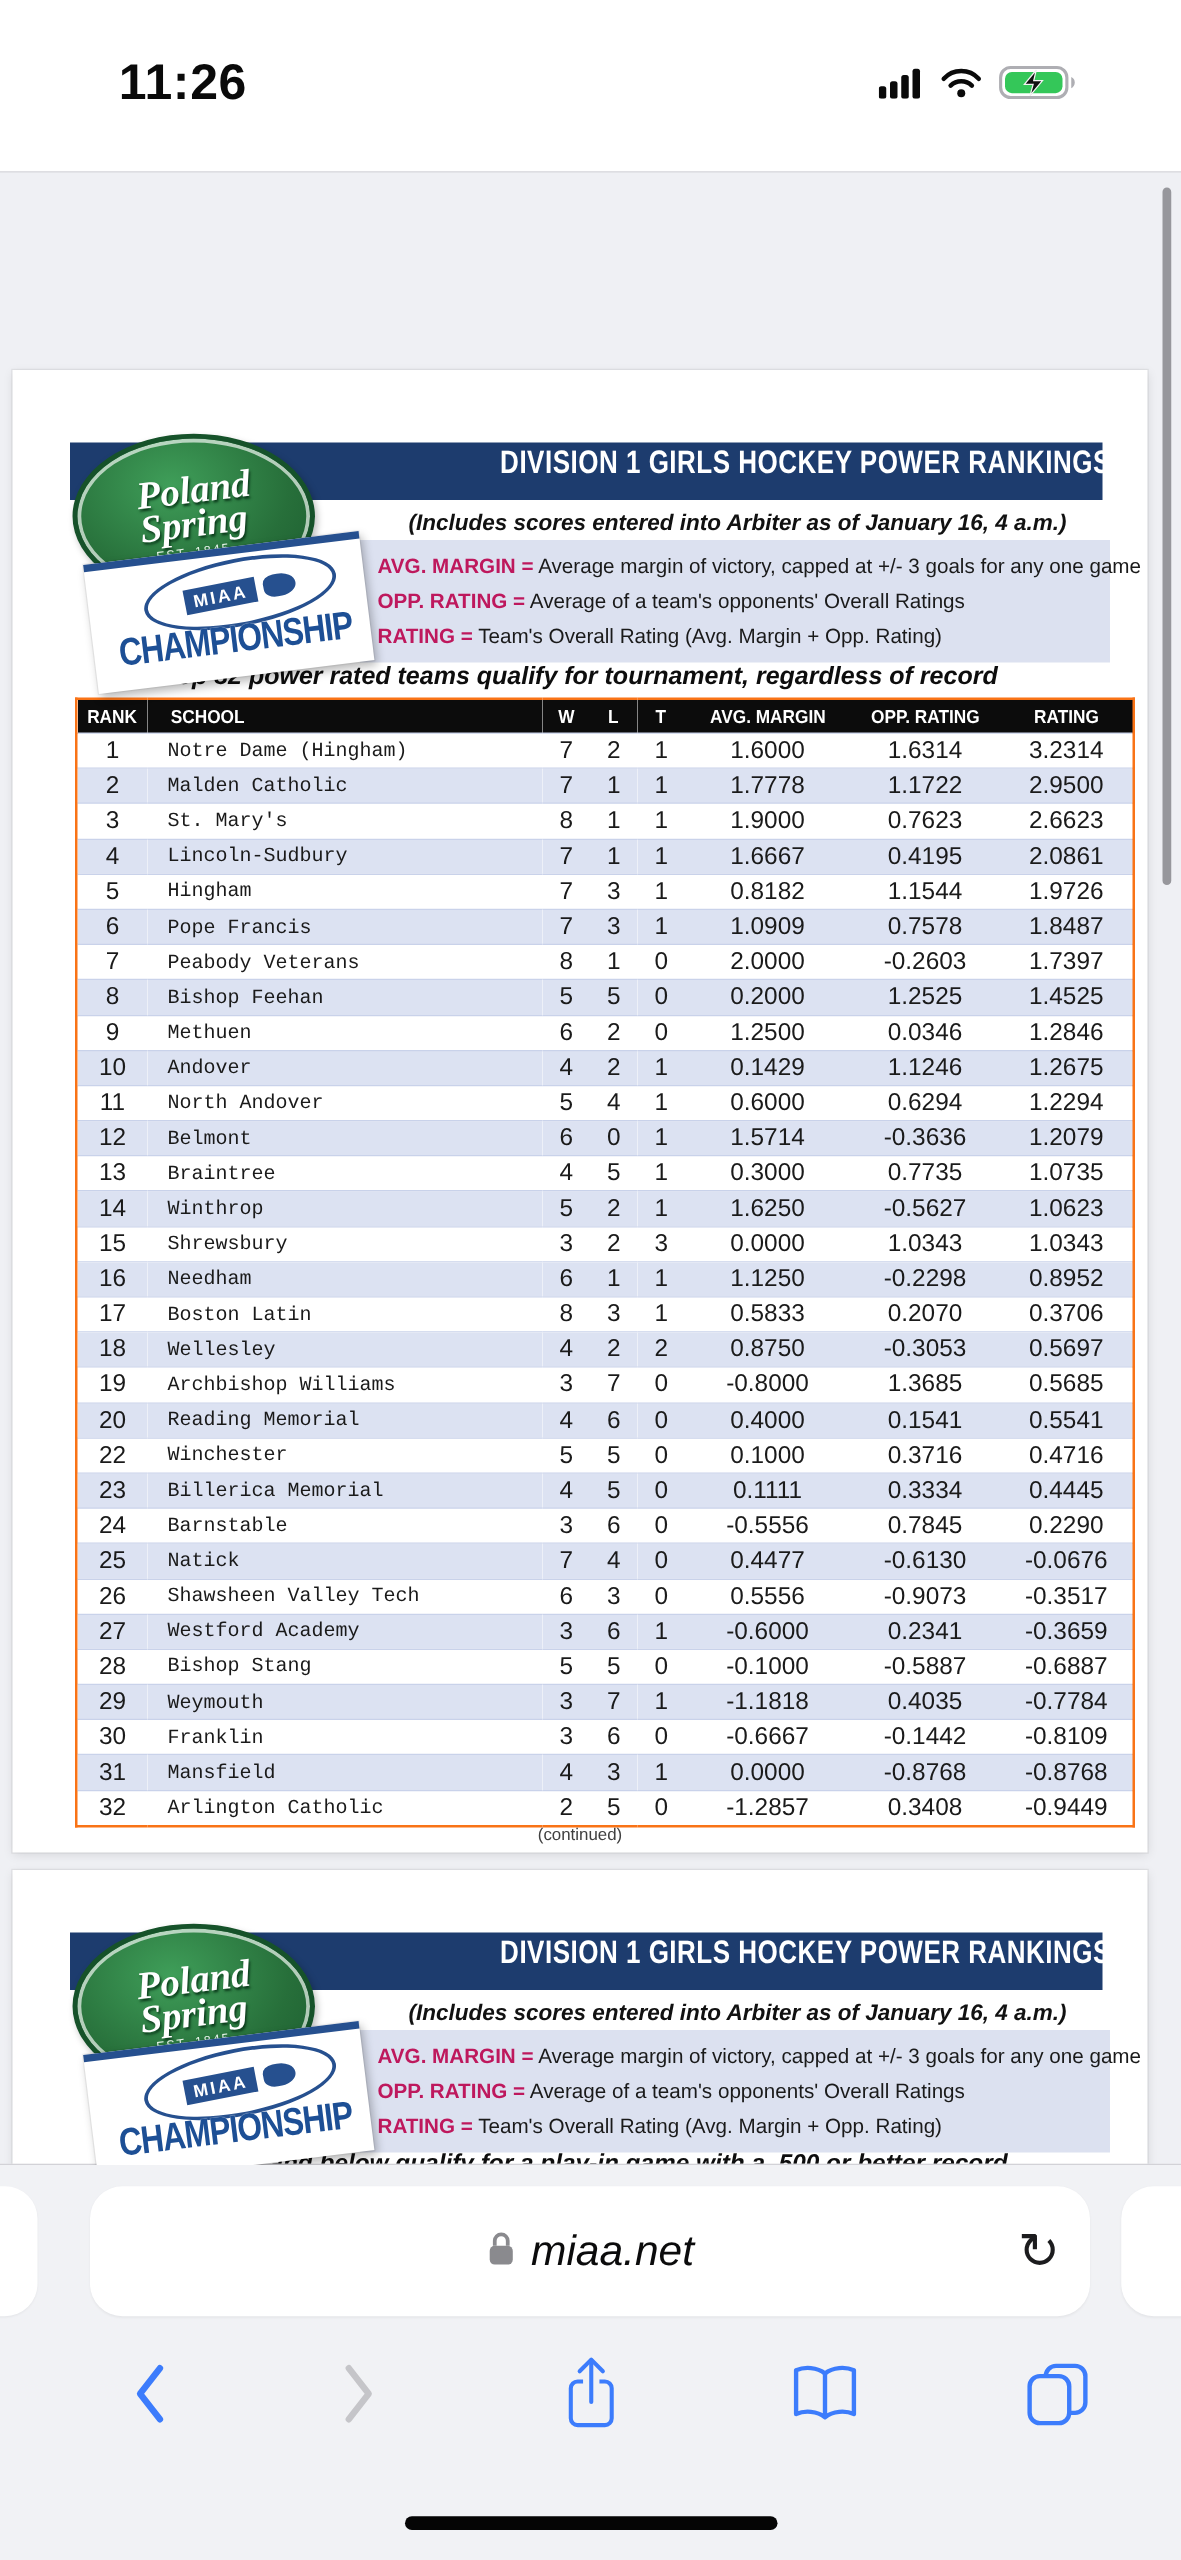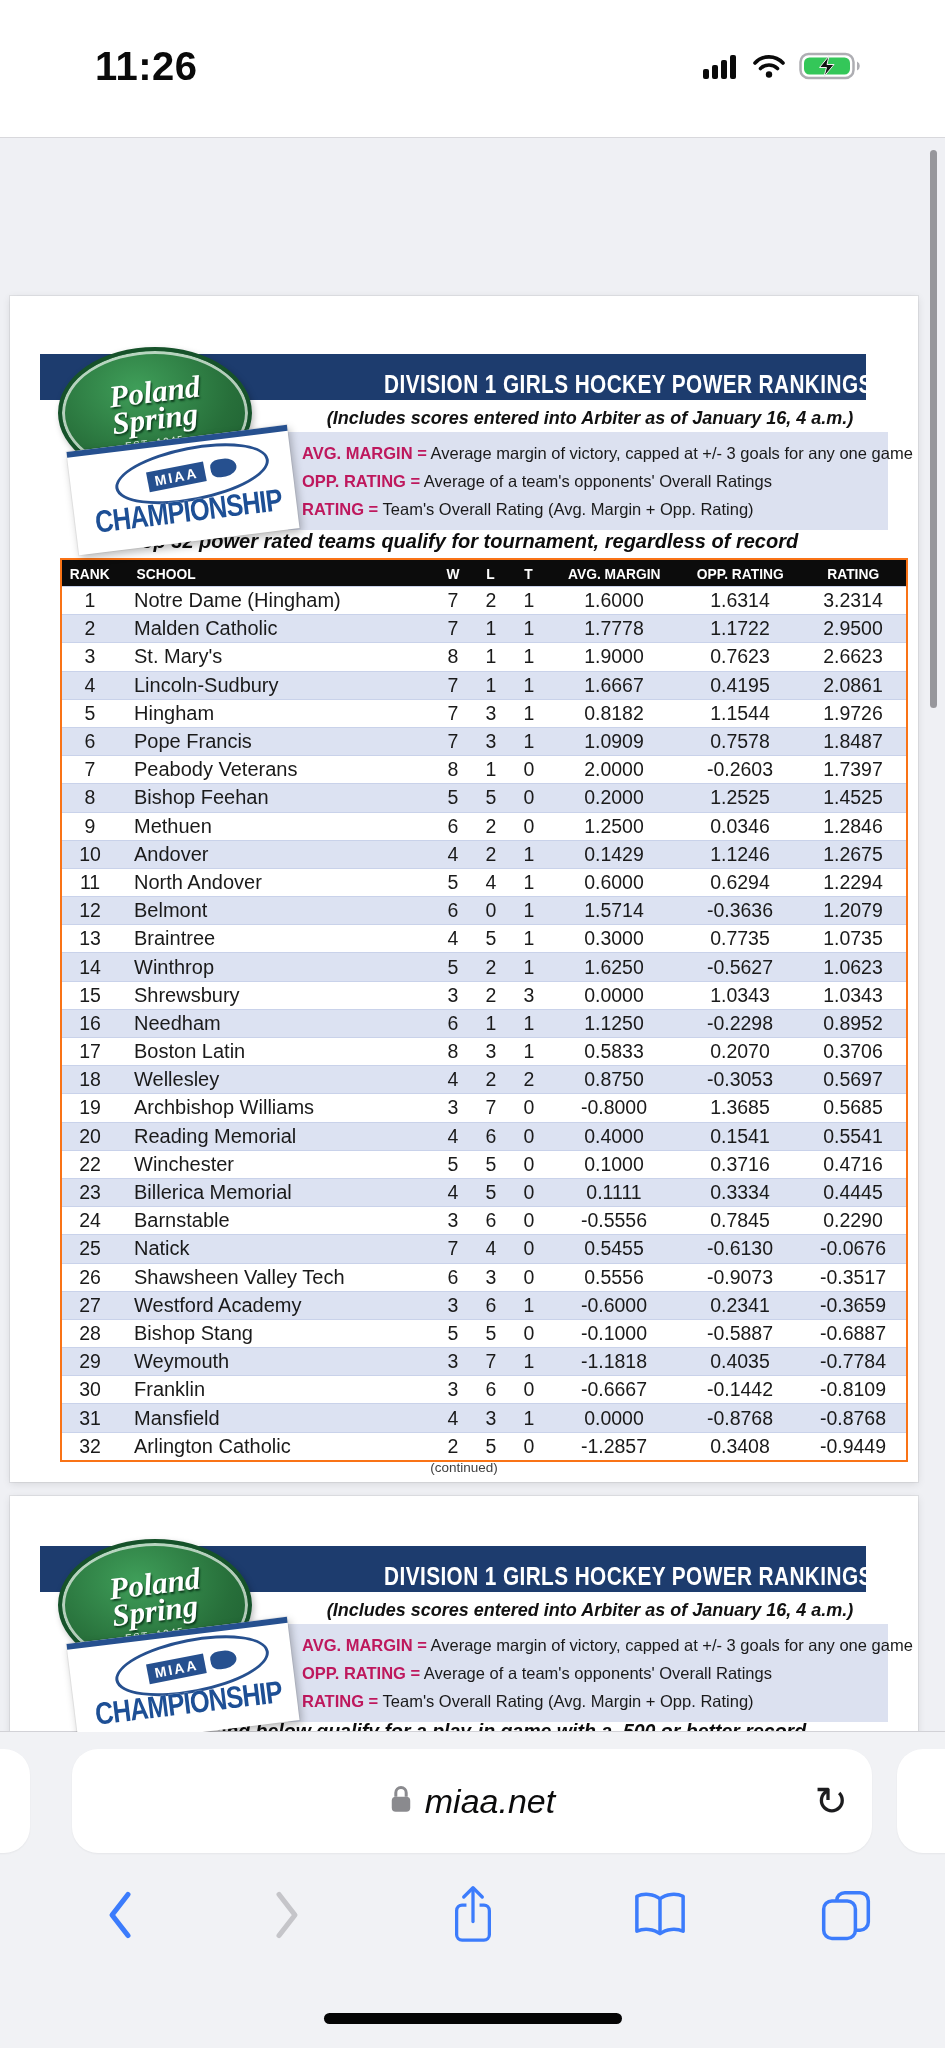--- a/index.html
+++ b/index.html
@@ -12,21 +12,21 @@
   .status-bar{position:absolute;left:0;top:0;width:945px;height:137px;background:#ffffff;}
   .status-time{position:absolute;left:95px;top:44px;font-size:40px;font-weight:bold;color:#0a0a0a;letter-spacing:.5px;}
   .status-icons{position:absolute;right:82px;top:52px;display:flex;align-items:center;gap:13px;}
   
   .content{position:absolute;left:0;top:137px;width:945px;height:1594px;background:#eff0f4;border-top:1px solid #d8d8dc;overflow:hidden;}
   .scrollbar{position:absolute;right:8px;top:12px;width:7px;height:558px;background:#97979c;border-radius:4px;}
   .card{position:absolute;left:10px;width:908px;background:#ffffff;box-shadow:0 0 0 1px rgba(0,0,0,.06),0 2px 8px rgba(0,0,0,.10);}
   .card1{top:158px;height:1186px;}
   .card2{top:1358px;height:420px;}
   
-  .band{position:absolute;left:30px;width:826px;height:46px;background:#1d3c6e;display:flex;align-items:flex-end;justify-content:center;padding-left:350px;box-sizing:border-box;}
+  .band{position:absolute;left:46px;width:826px;height:46px;background:#1d3c6e;display:flex;align-items:flex-start;justify-content:center;padding-left:350px;box-sizing:border-box;}
   .band-title{display:inline-block;transform:scaleX(.8);transform-origin:50% 50%;white-space:nowrap;color:#ffffff;font-size:26px;font-weight:bold;letter-spacing:.5px;}
   .ps-logo{position:absolute;left:46px;width:198px;height:134px;z-index:3;display:flex;align-items:center;justify-content:center;}
   .ps-oval{width:186px;height:124px;border-radius:50%;background:radial-gradient(ellipse at 40% 30%,#3f9e59 0%,#276f3a 60%,#1c5a2e 100%);border:4px solid #16522a;box-shadow:inset 0 0 0 3px rgba(255,255,255,.65),2px 3px 6px rgba(0,0,0,.25);display:flex;flex-direction:column;align-items:center;justify-content:center;}
   .ps-w{font-family:"Liberation Serif",serif;font-style:italic;font-weight:bold;color:#ffffff;font-size:31px;line-height:27px;transform:rotate(-7deg);text-shadow:1px 2px 2px #0b3a1b;}
   .ps-est{font-size:10px;color:#eaf6ec;letter-spacing:1.5px;margin-top:5px;transform:rotate(-7deg);}
   .note-line{position:absolute;left:280px;width:600px;text-align:center;font-size:18px;font-weight:bold;font-style:italic;color:#111;}
   .defbox{position:absolute;left:278px;width:600px;background:#dce1f0;padding:7px 14px;box-sizing:border-box;}
   .defline{font-size:16.5px;line-height:28px;color:#1a1a1a;white-space:nowrap;}
   .defline b{color:#be185d;}
   .miaa-banner{position:absolute;left:62px;width:222px;height:98px;background:#ffffff;transform:rotate(-7deg);z-index:3;box-shadow:2px 4px 8px rgba(0,0,0,.28),0 0 0 1px rgba(0,0,0,.05);border-top:6px solid #26508f;overflow:hidden;}
@@ -38,21 +38,21 @@
   
   .tablewrap{position:absolute;left:50px;top:262px;width:828px;}
   table.rank-table{width:828px;border-collapse:collapse;table-layout:fixed;border:2px solid #f97316;}
   .rank-table th{background:#0c0c0c;color:#ffffff;font-size:15px;font-weight:bold;height:26px;padding:0;text-align:center;overflow:hidden;}
   .rank-table th span{display:inline-block;transform:scaleX(.92);white-space:nowrap;}
   .rank-table td{height:27.2px;padding:0;font-size:19.5px;color:#1a1a1a;text-align:center;white-space:nowrap;overflow:hidden;}
   .rank-table tbody tr{border-top:1px solid #c9d2ea;}
   .rank-table tbody tr:nth-child(even){background:#dce2f2;}
   .rank-table .c0{width:56px;}
   .rank-table .c1{width:300px;text-align:left;padding-left:16px;}
-  .rank-table td.c1{font-size:20px;}
+  .rank-table td.c1{font-size:16px;font-family:Liberation Mono, monospace;}
   .rank-table .c2{width:38px;}
   .rank-table .c3{width:38px;}
   .rank-table .c4{width:38px;}
   .rank-table .c5{width:132px;}
   .rank-table .c6{width:120px;}
   .rank-table .c7{width:106px;}
   .continued{position:absolute;left:0;top:1164px;width:100%;text-align:center;font-size:13.5px;font-weight:normal;color:#404040;}
   
   .card1 .band{top:58px;}
   .card1 .ps-logo{top:50px;}
@@ -382,21 +382,21 @@
               <td class="c5">-0.5556</td>
               <td class="c6">0.7845</td>
               <td class="c7">0.2290</td>
             </tr>
             <tr>
               <td class="c0">25</td>
               <td class="c1">Natick</td>
               <td class="c2">7</td>
               <td class="c3">4</td>
               <td class="c4">0</td>
-              <td class="c5">0.5455</td>
+              <td class="c5">0.4477</td>
               <td class="c6">-0.6130</td>
               <td class="c7">-0.0676</td>
             </tr>
             <tr>
               <td class="c0">26</td>
               <td class="c1">Shawsheen Valley Tech</td>
               <td class="c2">6</td>
               <td class="c3">3</td>
               <td class="c4">0</td>
               <td class="c5">0.5556</td>

